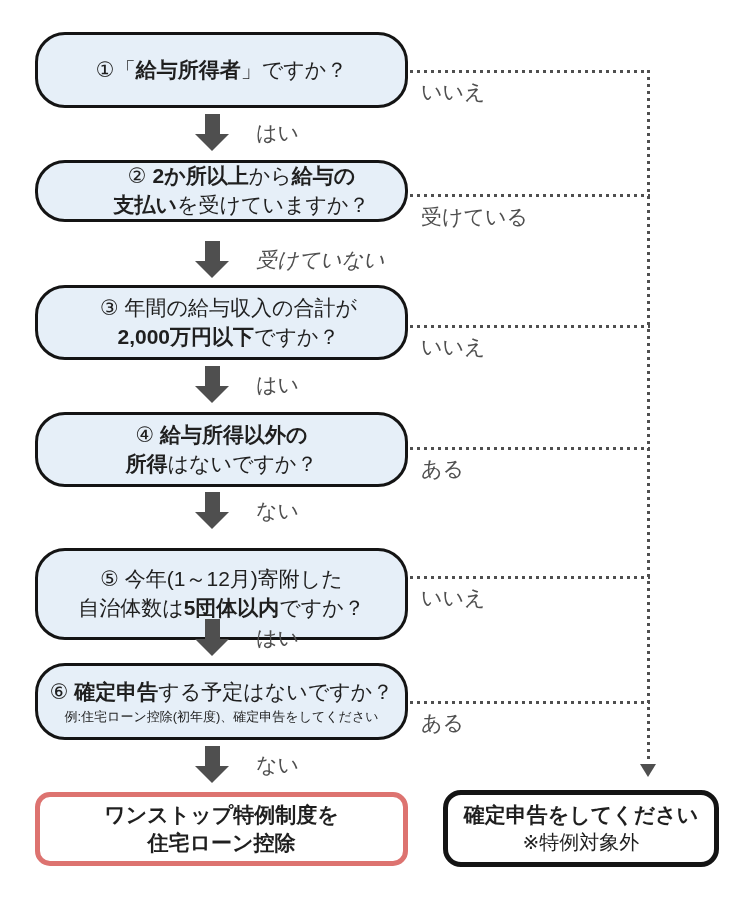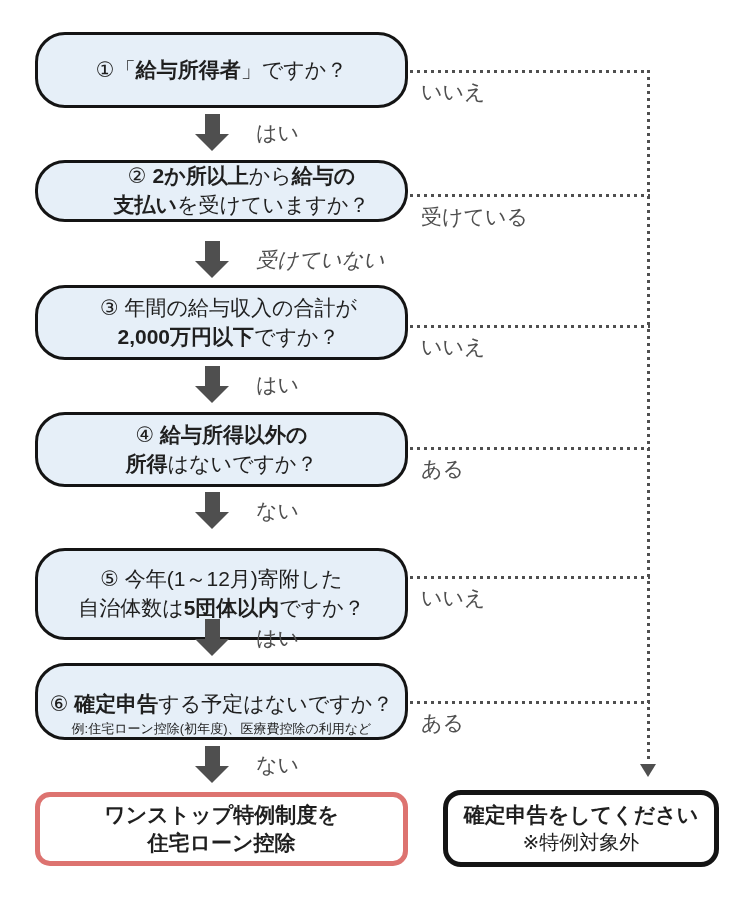--- a/index.html
+++ b/index.html
@@ -124,23 +124,23 @@
       <div class="line"><span class="b">2,000万円以下</span><span>ですか？</span></div>
     </div>
   <div class="qbox" style="top:412px; height:75px;">
       <div class="line"><span>④ </span><span class="b">給与所得以外の</span></div>
       <div class="line"><span class="b">所得</span><span>はないですか？</span></div>
     </div>
   <div class="qbox" style="top:538px; height:92px;margin-top:10px;">
       <div class="line"><span>⑤ 今年(1～12月)寄附した</span></div>
       <div class="line"><span>自治体数は</span><span class="b">5団体以内</span><span>ですか？</span></div>
     </div>
-  <div class="qbox" style="top:663px; height:77px;justify-content:flex-end;">
+  <div class="qbox" style="top:663px; height:77px;">
       <div class="line"><span>⑥ </span><span class="b">確定申告</span><span>する予定はないですか？</span></div>
-      <div class="line small"><span>例:住宅ローン控除(初年度)、医療費控除の利用など</span></div>
+      <div class="line small"><span>例:住宅ローン控除(初年度)、確定申告をしてください</span></div>
     </div>
 
   <div class="arrow" style="top:114px;">
       <div class="stem"></div>
       <div class="head"></div>
     </div>
   <div class="arrow" style="top:241px;">
       <div class="stem"></div>
       <div class="head"></div>
     </div>

